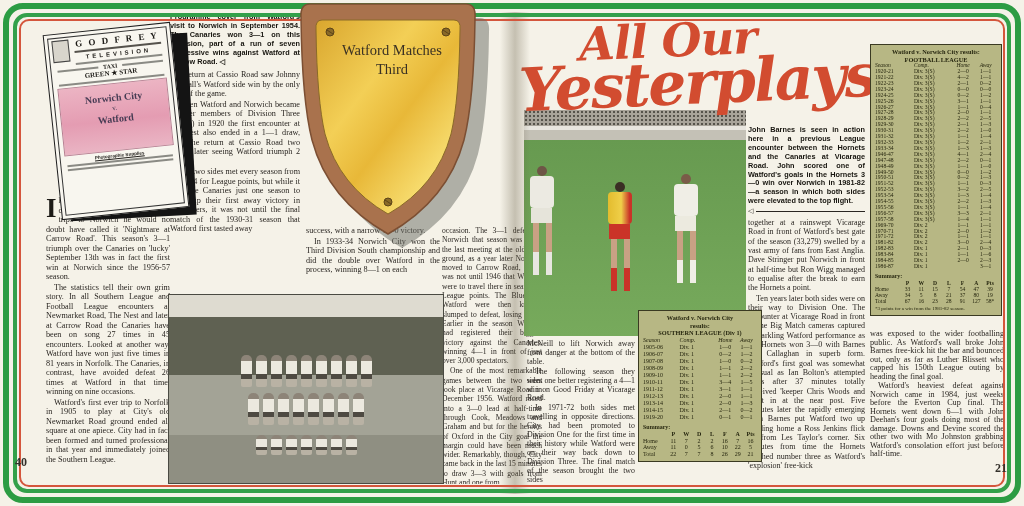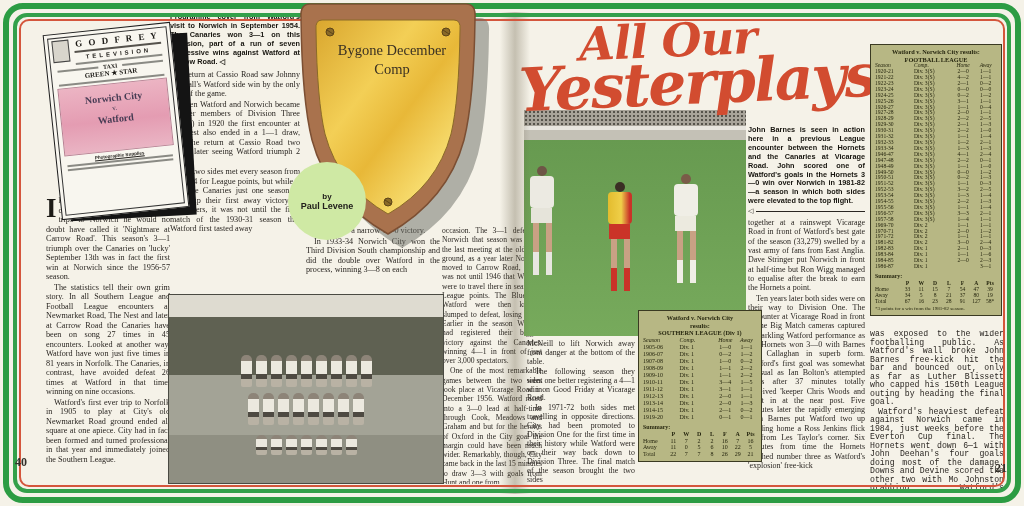--- a/index.html
+++ b/index.html
@@ -171,32 +171,28 @@
           <circle cx="158" cy="32" r="4"></circle>
           <circle cx="100" cy="202" r="4"></circle>
       </g>
       <g stroke="#5c4418" stroke-width="1">
         <line x1="39" y1="30" x2="45" y2="34"></line>
           <line x1="155" y1="30" x2="161" y2="34"></line>
         <line x1="97" y1="200" x2="103" y2="204"></line>
       </g>
     </svg>
     <div id="shield-text">
-      <div class="sh-l">Bygone December</div>
-      <div class="sh-l" style="line-height:16px">Comp</div>
-    </div>
-    <div id="byline">
-      <div class="by">by</div>
-      <div class="nm">Paul Levene</div>
+      <div class="sh-l">Watford Matches</div>
+      <div class="sh-l" style="line-height:16px">Third</div>
     </div>
   </div>
 
   <div class="col" style="left:306px;top:226px;width:134px;height:64px;">
     <p>success, with a narrow 1—0 victory.</p>
-    <p>In 1933-34 Norwich City won the Third Division South championship and did the double over Watford in the process, winning 3—8 on each</p>
+    <p>In 1933-34 Norwich City won the Third Division South championship and did the double over Watford in the process, winning 8—1 on each</p>
   </div>
 
   <div class="col" style="left:442px;top:226px;width:100px;height:258px;font-size:7.6px;line-height:9.3px;">
     <p>occasion. The 3—1 defeat at Norwich that season was to be the last meeting at the old Nest ground, as a year later Norwich moved to Carrow Road, but it was not until 1946 that Watford were to travel there in search of League points. The Blues, as Watford were then known, slumped to defeat, losing 4—2. Earlier in the season Watford had registered their biggest victory against the Canaries, winning 4—1 in front of just over 3,000 spectators.</p>
     <p>One of the most remarkable games between the two sides took place at Vicarage Road in December 1956. Watford raced into a 3—0 lead at half-time through Cook, Meadows and Graham and but for the heroics of Oxford in the City goal the margin could have been much wider. Remarkably, though, City came back in the last 15 minutes to draw 3—3 with goals from Hunt and one from</p>
   </div>
 
   <div id="squad-photo">
     <div class="sq-row" style="top:60px">
       <div class="fig"></div>
@@ -536,21 +532,21 @@
           <span>23</span>
           <span>28</span>
           <span>91</span>
           <span>127</span>
           <span>58*</span>
         </div>
       </div>
     <div class="footnote">*3 points for a win from the 1981-82 season.</div>
   </div>
 
-  <div class="col" style="left:870px;top:330px;width:134px;height:160px;line-height:8.5px;font-family:Liberation Mono, monospace;">
+  <div class="col" style="left:870px;top:330px;width:134px;height:160px;line-height:8.5px;">
     <p>was exposed to the wider footballing public. As Watford's wall broke John Barnes free-kick hit the bar and bounced out, only as far as Luther Blissett who capped his 150th League outing by heading the final goal.</p>
     <p>Watford's heaviest defeat against Norwich came in 1984, just weeks before the Everton Cup final. The Hornets went down 6—1 with John Deehan's four goals doing most of the damage. Downs and Devine scored the other two with Mo Johnston grabbing Watford's consolation effort just before half-time.</p>
   </div>
 
   <div class="col" style="left:527px;top:340px;width:108px;height:150px;font-size:7.9px;line-height:8.9px;">
     <p>McNeill to lift Norwich away from danger at the bottom of the table.</p>
     <p>The following season they went one better registering a 4—1 win on Good Friday at Vicarage Road.</p>
     <p>In 1971-72 both sides met travelling in opposite directions. City had been promoted to Division One for the first time in their history while Watford were on their way back down to Division Three. The final match of the season brought the two sides</p>
   </div>
 

